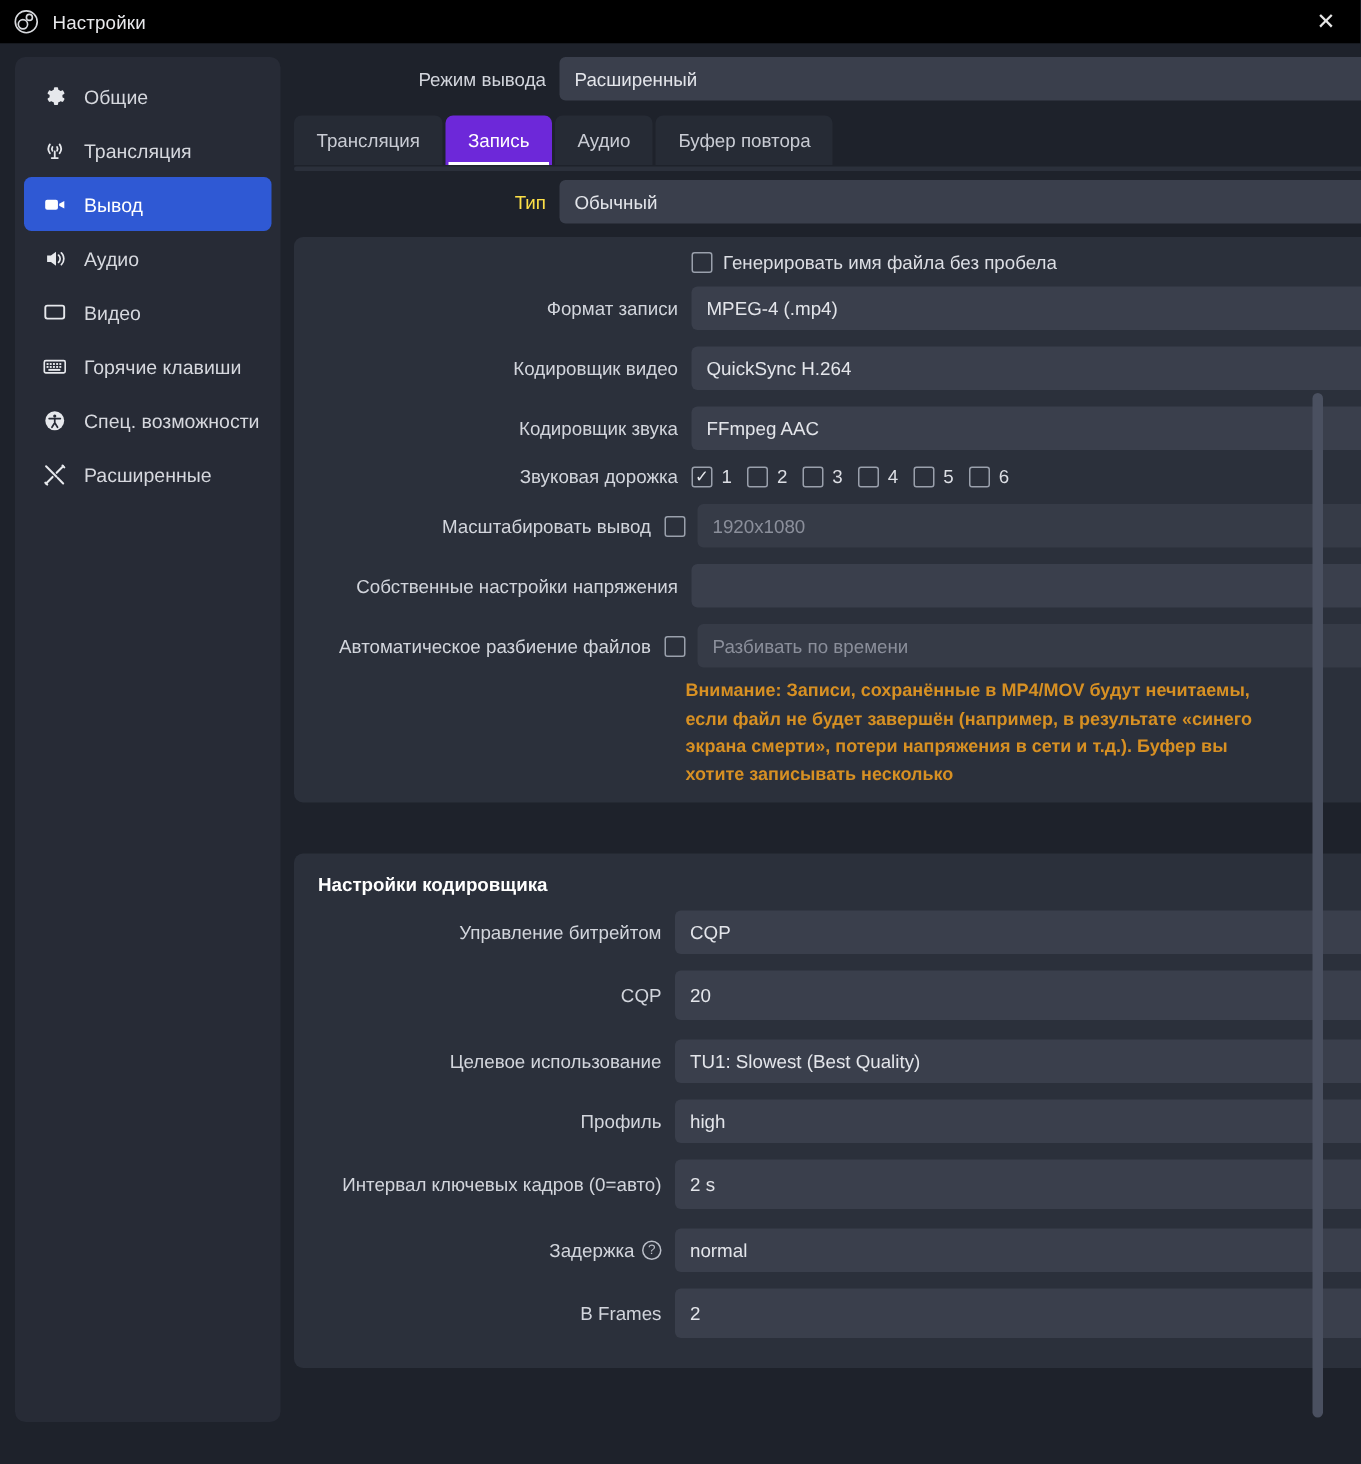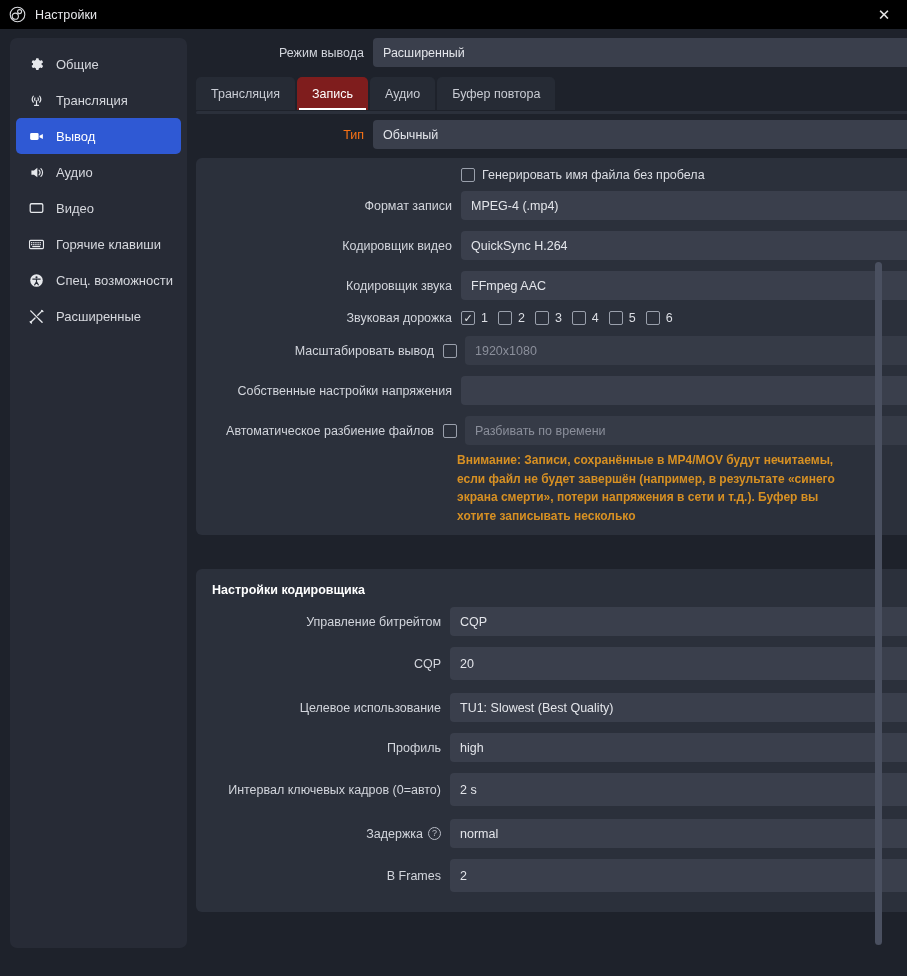--- a/index.html
+++ b/index.html
@@ -102,36 +102,36 @@
   }
   .tab {
     height: 33px; padding: 0 15px;
     display: flex; align-items: center; justify-content: center;
     background: #23273112; color: #c9ccd4; font-size: 12.5px;
     border-radius: 5px 5px 0 0;
     background: #262b35;
     margin-right: 2px; position: relative;
   }
   .tab.active {
-    background: #7f1d1d; color: #ffffff;
+    background: #6d28d9; color: #ffffff;
   }
   .tab.active::after {
     content:''; position: absolute; left: 2px; right: 2px; bottom: 0;
     height: 2px; background: #ffffff;
   }
   .tab-underline {
     position: absolute; left: 0; right: 0; bottom: -4px;
     height: 3px; background: #2b303b; border-radius: 2px;
   }
 
   
   .type-row { display: flex; align-items: center; margin-top: 10px; }
   .type-label {
     width: 177px; text-align: right; padding-right: 9px;
-    color: #f97316; font-size: 12.5px;
+    color: #fde047; font-size: 12.5px;
   }
 
   
   .panel {
     background: #2b303b; border-radius: 6px;
     padding: 10px 12px 14px 12px;
     margin-top: 9px;
   }
   .panel-title {
     color: #ffffff; font-size: 12.5px; font-weight: bold;

